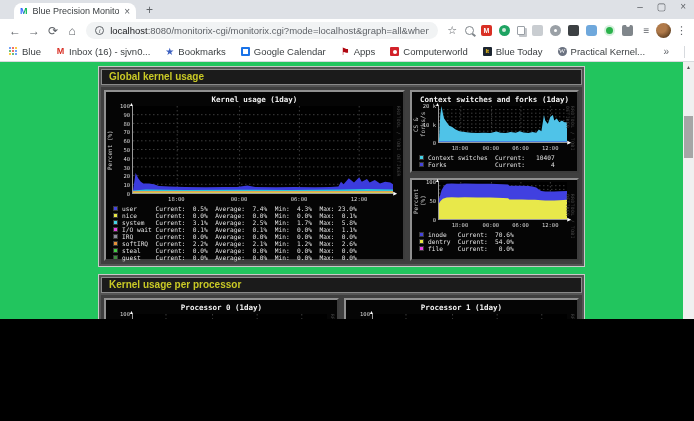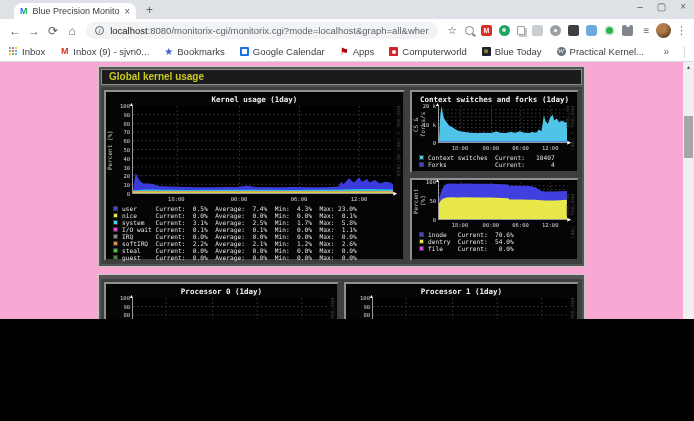--- a/index.html
+++ b/index.html
@@ -60,21 +60,21 @@
   .b-cal::after { content:""; position:absolute; inset:2px; background:#fff; }
   .b-zd { background:none; color:#b00610; font-size:10px; line-height:9px; }
   .b-cw { background:#d2222a; }
   .b-cw::after { content:""; position:absolute; inset:2.5px; background:#fff; border-radius:50%; }
   .b-lt { background:#1b2430; color:#f5c518; font-size:6px; line-height:9px; text-align:center; font-weight:bold; }
   .b-wp { background:#6b7280; border-radius:50%; color:#fff; font-size:7px; line-height:9px; text-align:center; font-family:"Liberation Serif",serif; }
   .b-chev { margin-left:auto; color:#5f6368; font-size:10px; }
   .b-sep { width:1px; height:12px; background:#d7dade; }
 
   
-  .content { position:relative; height:257px; background:#f9a8d4; overflow:hidden; }
+  .content { position:relative; height:257px; background:#22c55e; overflow:hidden; }
   .scrollwrap { width:683px; }
   .section { width:487px; margin:4px 0 7px 98px; border:1px solid #c8c8c8; background:#555; padding:2px; }
   .sec-head { background:#1b1b1b; border:1px solid #8a8a8a; padding:1px 7px 2px;
     font-size:10px; font-weight:bold; color:#c9c926; }
   .sec-body { display:flex; gap:5px; padding:3px 3px 3px 3px; background:#3f3f3f; margin-top:2px; }
   .rightcol { display:flex; flex-direction:column; gap:5px; }
 
   .panel { background:#050505; border:2px outset #909090; position:relative; padding-top:2px; }
   .p-kernel { width:306px; height:171px; }
   .p-context { width:169px; height:83px; }
@@ -155,25 +155,25 @@
         <i style="background:#4285f4"></i>
         <i style="background:#ea4335"></i>
         <i style="background:#fbbc05"></i>
         <i style="background:#34a853"></i>
         <i style="background:#ea4335"></i>
         <i style="background:#4285f4"></i>
         <i style="background:#fbbc05"></i>
         <i style="background:#34a853"></i>
         <i style="background:#4285f4"></i>
       </span>
-    <span>Inbox</span>
+    <span>Blue</span>
   </span>
   <span class="bm">
     <span class="b b-gmail">M</span>
-    <span>Inbox (9) - sjvn0...</span>
+    <span>Inbox (16) - sjvn0...</span>
   </span>
   <span class="bm">
     <span class="b b-star">★</span>
     <span>Bookmarks</span>
   </span>
   <span class="bm">
     <span class="b b-cal"></span>
     <span>Google Calendar</span>
   </span>
   <span class="bm">
@@ -389,20 +389,21 @@
                   <span class="leg-txt">file    Current:   0.0%</span>
                 </div>
               </div>
             <div class="g-watermark">RRDTOOL / TOBI OETIKER</div>
           </div>
         </div>
       </div>
     </div>
 
     <div class="section">
+      <div class="sec-head">Kernel usage per processor</div>
       <div class="sec-body">
         <div class="panel p-proc">
           <div class="g-title">Processor 0  (1day)</div>
           <div class="g-row" style="height:86px">
             <div class="g-ylabel">Percent (%)</div>
             <div class="g-yticks">
                 <span style="top: 0%;">100</span>
                 <span style="top: 10%;">90</span>
                 <span style="top: 20%;">80</span>
                 <span style="top: 30%;">70</span>

